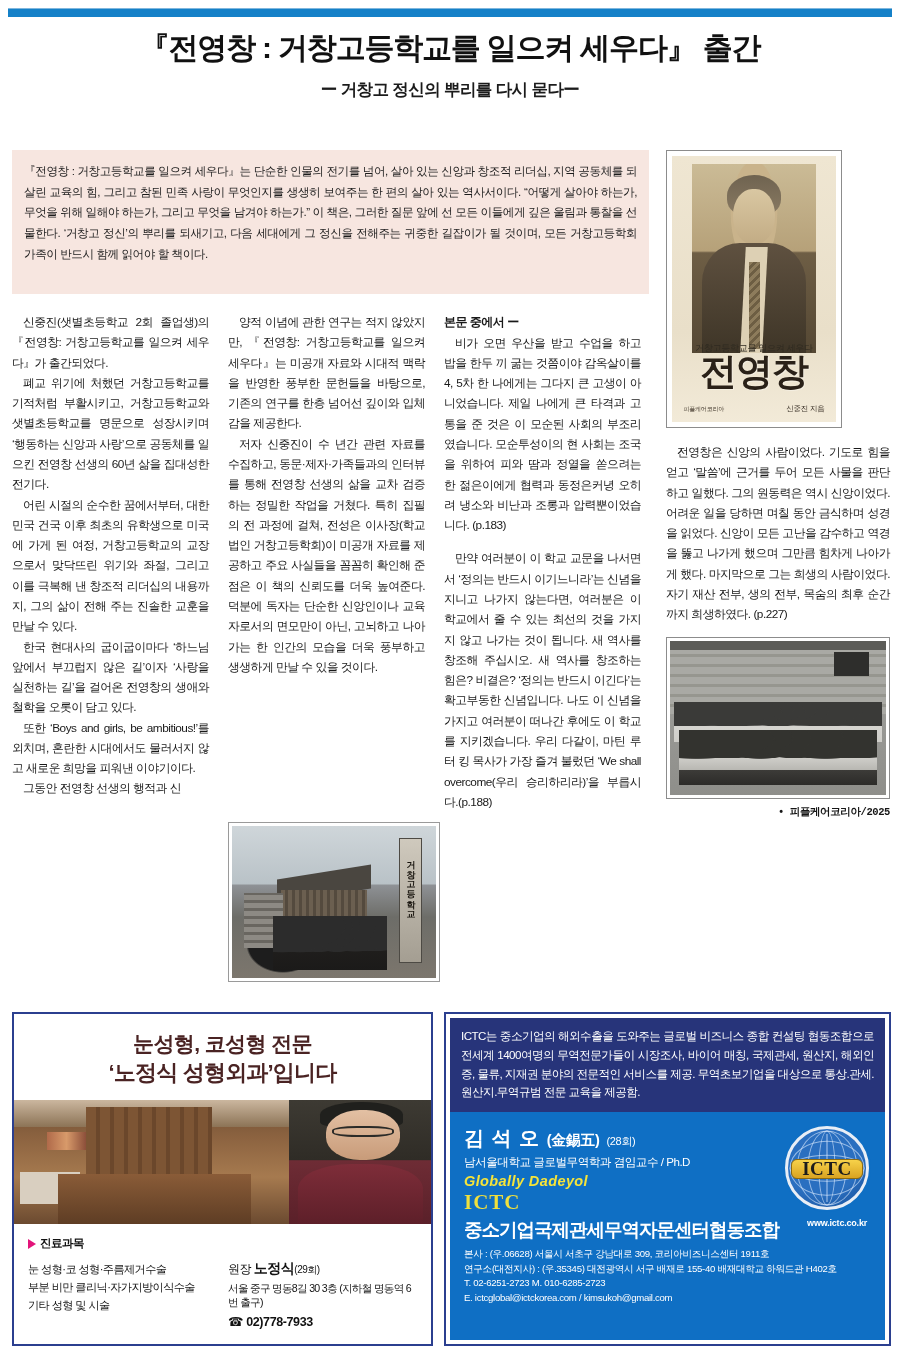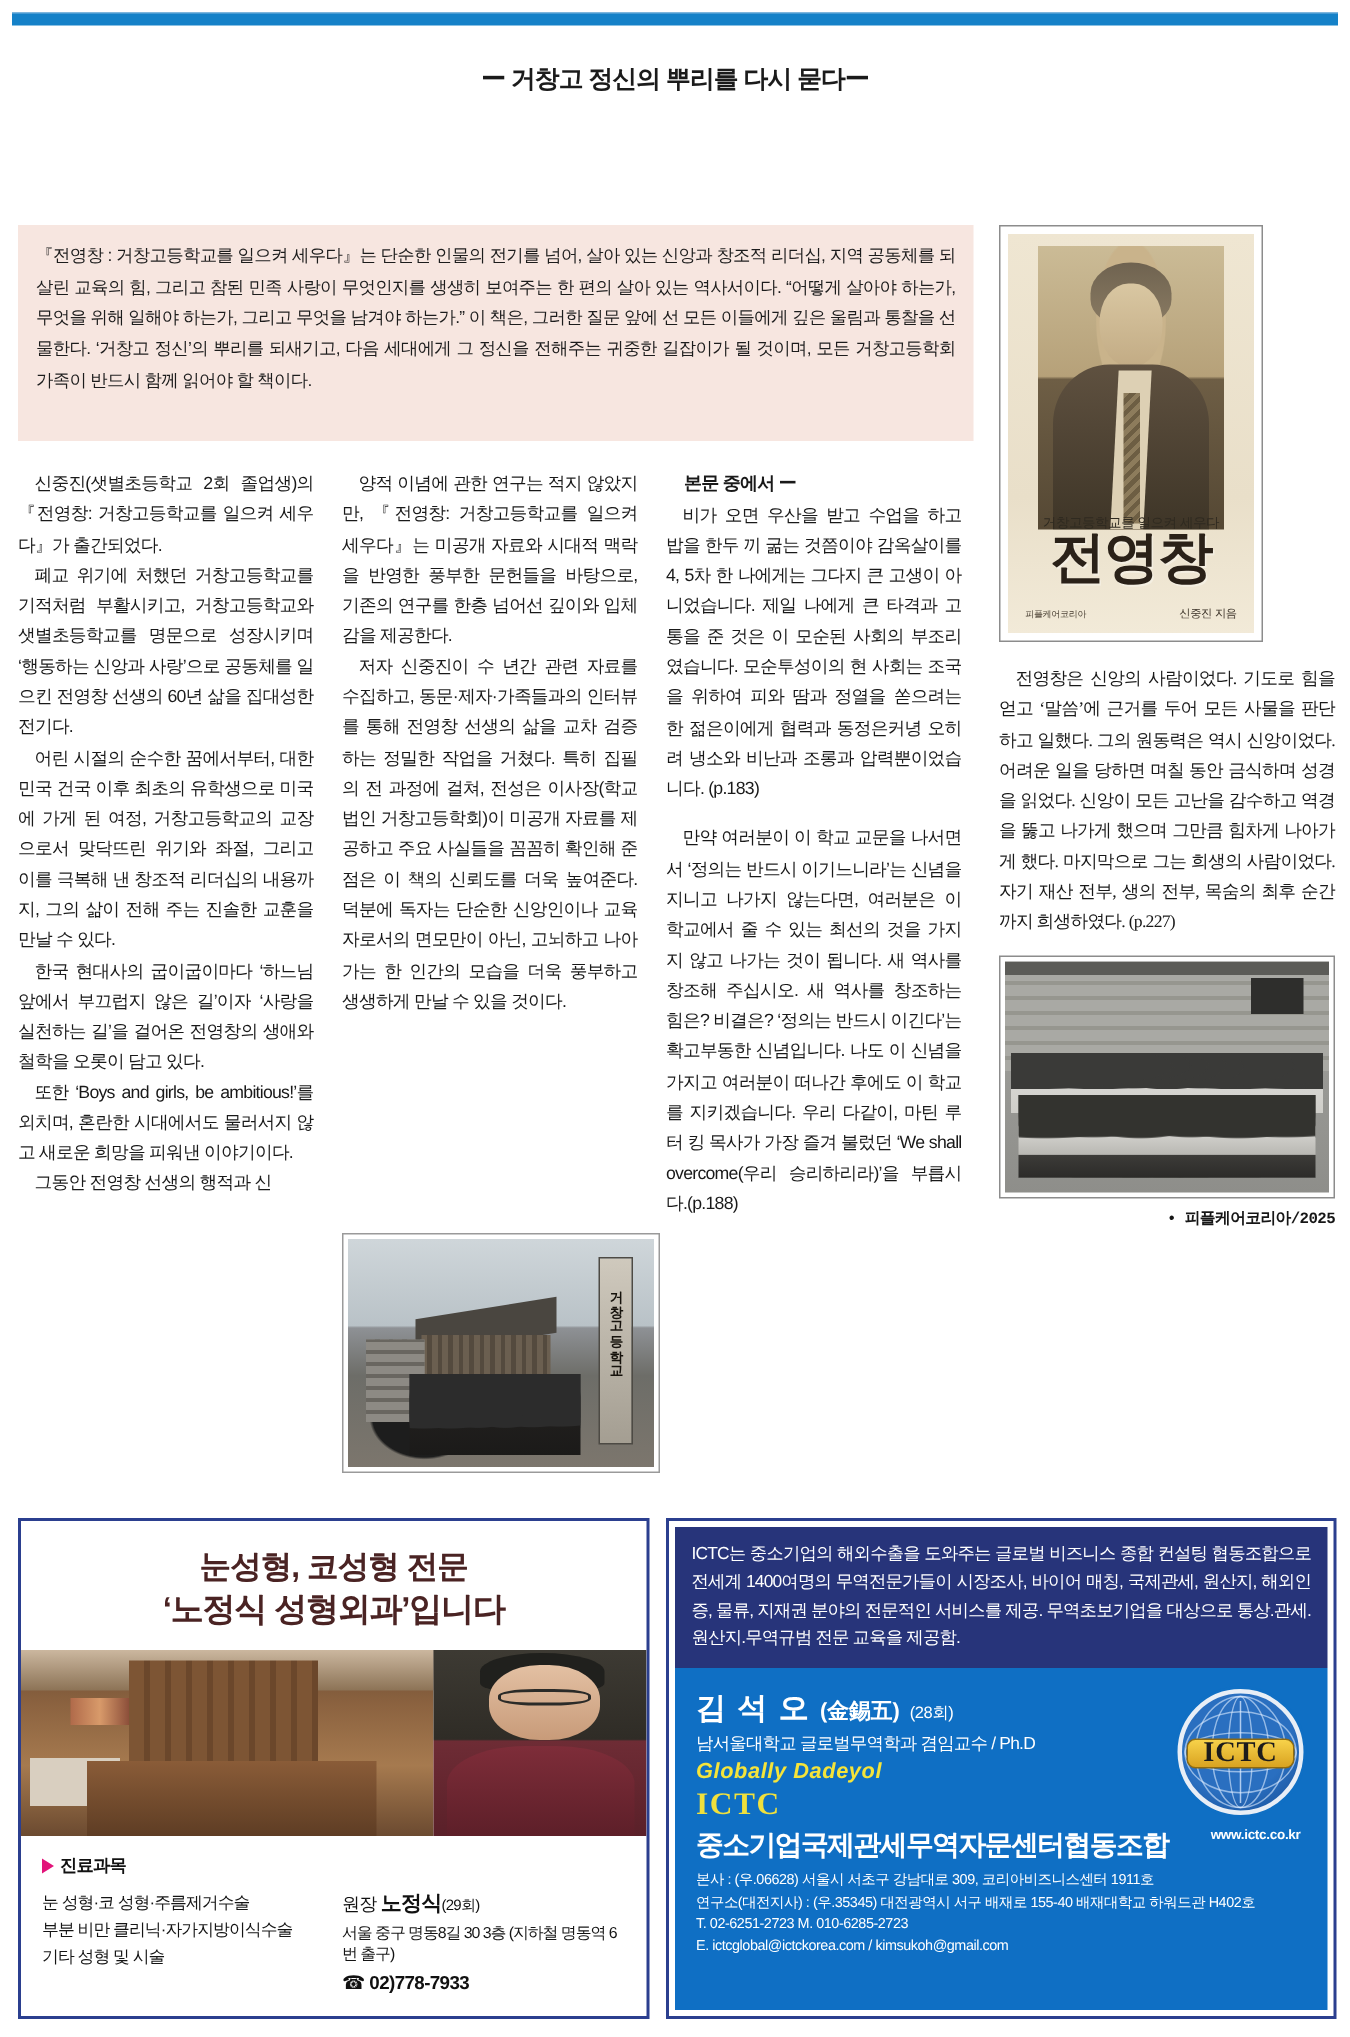--- a/index.html
+++ b/index.html
@@ -49,21 +49,21 @@
     position: absolute; top: 0; width: 197px;
     font-size: 11.8px; line-height: 1.72; letter-spacing: -0.5px;
     color: #191919; text-align: justify; word-break: break-all;
   }
   .col p { text-indent: 11px; margin-bottom: 0; }
   .col1 { left: 0; }
   .col2 { left: 216px; }
   .col3 { left: 432px; }
   .excerpt-label {
     font-weight: bold; font-size: 12px; letter-spacing: -0.5px;
-    text-indent: 0 !important; margin-bottom: 2px; margin-left: 12px;
+    text-indent: 0 !important; margin-bottom: 2px;
   }
   .gap { height: 13px; }
 
   
   .photo-school {
     position: absolute; left: 228px; top: 822px;
     width: 212px; height: 160px;
     border: 1px solid #9a9a9a; padding: 3px; background: #fff;
   }
   .school-img {
@@ -170,21 +170,21 @@
   .bc-author {
     position: absolute; right: 7%; bottom: 3%;
     font-size: 7.5px; color: #3b3228; letter-spacing: -0.2px;
   }
 
   .rail-text {
     margin-top: 14px; font-size: 11.8px; line-height: 1.72;
     letter-spacing: -0.5px; text-align: justify; word-break: break-all;
     color: #191919;
   }
-  .rail-text p { text-indent: 11px; font-family: Liberation Serif, serif; }
+  .rail-text p { text-indent: 11px; }
 
   .photo-group {
     margin-top: 12px; width: 224px; height: 162px;
     border: 1px solid #8c8c8c; padding: 3px; background: #fff;
   }
   .group-img {
     position: relative; width: 100%; height: 100%; overflow: hidden;
     background: linear-gradient(180deg,#cfcfcb 0%, #b5b5b1 30%, #9d9d99 31%, #8e8e8a 100%);
   }
   .g-building {
@@ -389,20 +389,21 @@
   }
 </style>
 </head>
 <body>
 
 <div class="page">
 
   <div class="top-bar" style="background: rgb(21, 129, 200);"></div>
 
   <div class="masthead">
+    <div class="headline">『전영창 : 거창고등학교를 일으켜 세우다』 출간</div>
     <div class="subhead">ー 거창고 정신의 뿌리를 다시 묻다ー</div>
   </div>
 
   <div class="intro-box" style="background: rgb(247, 230, 224);">
     <div class="intro-text">『전영창 : 거창고등학교를 일으켜 세우다』는 단순한 인물의 전기를 넘어, 살아 있는 신앙과 창조적 리더십, 지역 공동체를 되살린 교육의 힘, 그리고 참된 민족 사랑이 무엇인지를 생생히 보여주는 한 편의 살아 있는 역사서이다. “어떻게 살아야 하는가, 무엇을 위해 일해야 하는가, 그리고 무엇을 남겨야 하는가.” 이 책은, 그러한 질문 앞에 선 모든 이들에게 깊은 울림과 통찰을 선물한다. ‘거창고 정신’의 뿌리를 되새기고, 다음 세대에게 그 정신을 전해주는 귀중한 길잡이가 될 것이며, 모든 거창고등학회 가족이 반드시 함께 읽어야 할 책이다.</div>
   </div>
 
   <div class="cols">
 
     <div class="col col1">

